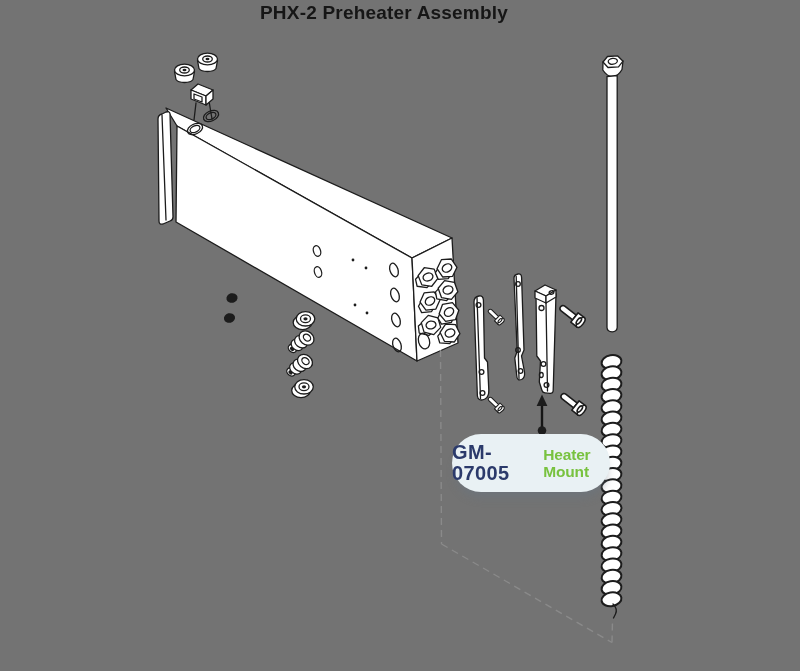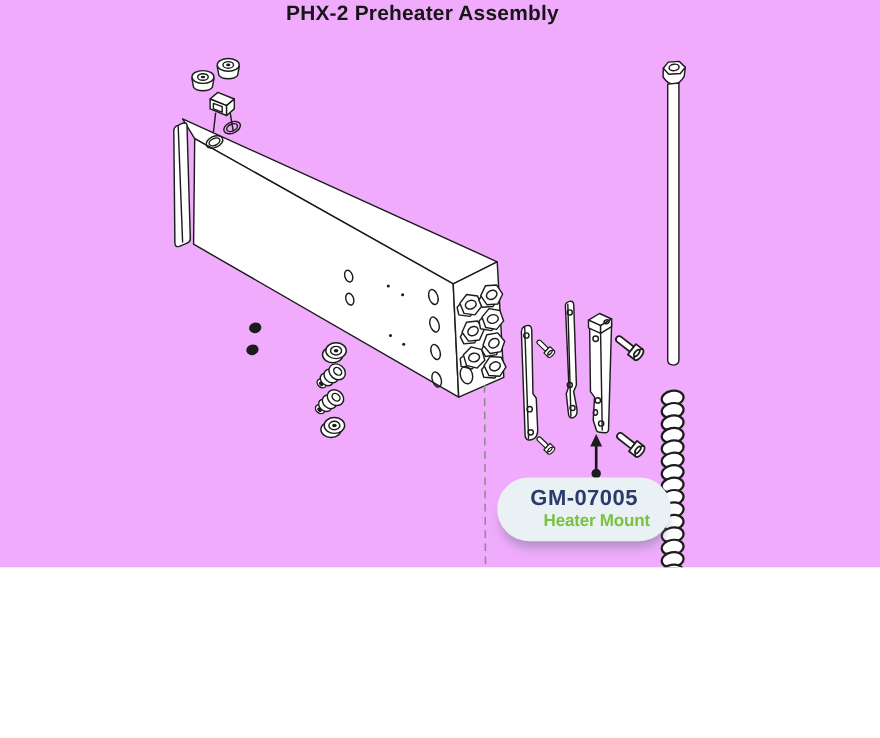--- a/index.html
+++ b/index.html
@@ -1,27 +1,27 @@
 <!DOCTYPE html>
 <html><head>
 <meta charset="utf-8">
 <style>
   html,body{margin:0;padding:0;background:#fff;}
-  #stage{position:relative;width:800px;height:516px;background:#f0abfc;overflow:hidden;
+  #stage{position:relative;width:800px;height:671px;background:#737373;overflow:hidden;
          font-family:"Liberation Sans",sans-serif;}
   #diagram-title{position:absolute;top:2px;left:0;width:768px;text-align:center;
          font-size:19px;font-weight:800;color:#161616;letter-spacing:.2px;}
   svg{position:absolute;top:0;left:0;}
   .ln{fill:none;stroke:#1c1c1c;stroke-width:1.3;stroke-linejoin:round;stroke-linecap:round;}
   .fw{fill:#ffffff;stroke:#1c1c1c;stroke-width:1.3;stroke-linejoin:round;}
   .fd{fill:#1c1c1c;stroke:none;}
   .coil-loop{fill:#ffffff;stroke:#1c1c1c;stroke-width:2;}
   .dash{fill:none;stroke:#8a8a8a;stroke-width:1.4;stroke-dasharray:7 5;}
   #callout-pill{position:absolute;left:452px;top:434px;width:158px;height:58px;
-         background:#e9f1f4;border-radius:29px;display:flex;flex-direction:column;
+         background:#e9f1f4;border-radius:29px;display:flex;
          align-items:center;justify-content:center;gap:1px;
          box-shadow:0 9px 9px -3px rgba(105,118,130,.45);}
   #callout-number{font-size:20px;font-weight:800;color:#2b3a6b;letter-spacing:.4px;line-height:1.05;}
   #callout-name{font-size:15.5px;font-weight:700;color:#78c23f;letter-spacing:-.2px;line-height:1.1;padding-left:23px;}
 </style>
 </head>
 <body>
 
 <div id="stage">
 

